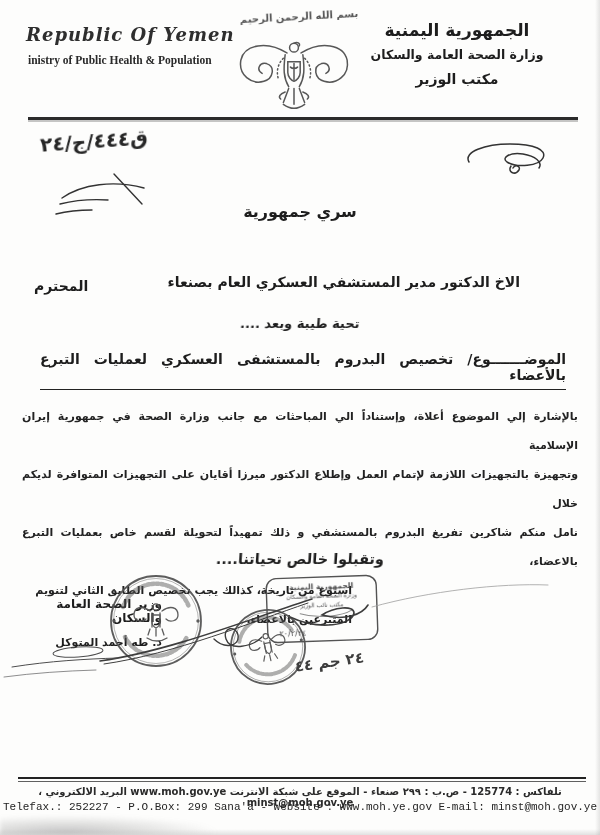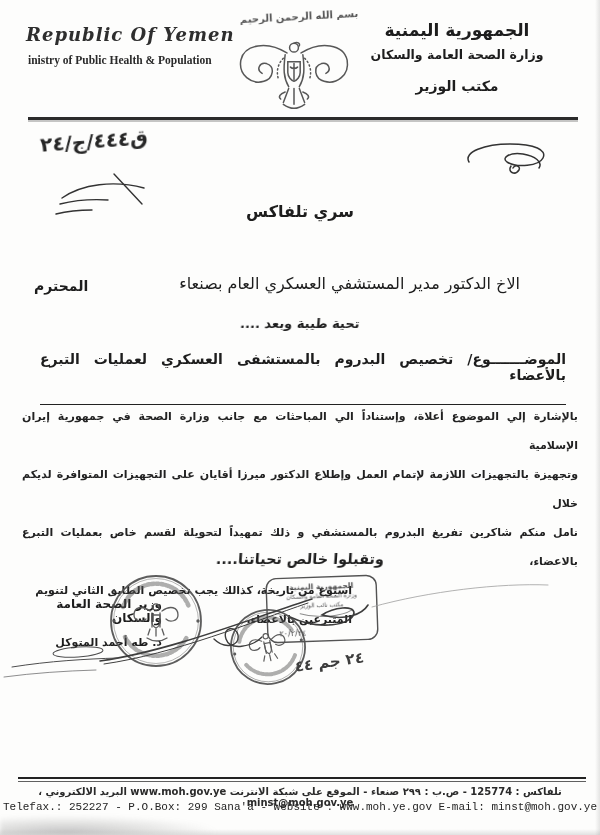--- a/index.html
+++ b/index.html
@@ -11,38 +11,38 @@
   
   .eng-title{left:26px;top:24px;font-family:"DejaVu Serif",serif;font-style:italic;font-weight:700;
              font-size:18px;letter-spacing:1px;color:#2e2e2e;}
   .eng-sub{left:28px;top:54px;font-family:"Liberation Serif","DejaVu Serif",serif;font-weight:700;
            font-size:11.5px;color:#2a2a2a;}
   .bismillah{left:234px;top:11px;width:130px;text-align:center;font-size:10px;color:#555;
              transform:rotate(-3deg);filter:blur(.3px);font-weight:700;}
   .ar-head{right:30px;top:20px;width:226px;text-align:center;}
   .ar-head .l1{font-size:17px;font-weight:800;letter-spacing:.5px;filter:blur(.2px);}
   .ar-head .l2{font-size:12.5px;font-weight:700;margin-top:7px;filter:blur(.25px);}
-  .ar-head .l3{font-size:14px;font-weight:800;margin-top:16px;}
+  .ar-head .l3{font-size:14px;font-weight:800;margin-top:9px;}
   .divider{left:28px;right:22px;top:117px;height:2.5px;background:#2b2b2b;
            box-shadow:0 2px 0 rgba(0,0,0,.22);}
 
   
   .ref-num{left:40px;top:129px;font-size:20px;font-weight:700;color:#262626;
            transform:rotate(-4deg);letter-spacing:2px;filter:blur(.2px);}
 
   .classification{left:0;right:0;top:202px;text-align:center;font-size:16px;font-weight:800;
                   letter-spacing:.5px;}
 
-  .addressee-to{right:80px;top:274px;font-size:16px;font-weight:400;}
+  .addressee-to{right:80px;top:274px;font-size:14px;font-weight:700;}
   .honorific{left:34px;top:278px;font-size:14px;font-weight:800;}
   .salutation{left:0;right:0;top:316px;text-align:center;font-size:13px;font-weight:800;
               transform:skewX(-5deg);filter:blur(.2px);}
 
   .subject{left:40px;right:34px;top:351px;font-size:14px;font-weight:800;text-align:justify;
-           text-align-last:justify;border-bottom:1.6px solid #222;padding-bottom:21px;}
+           text-align-last:justify;border-bottom:1.6px solid #222;padding-bottom:6px;}
 
   .para{left:22px;right:22px;font-size:11px;font-weight:700;line-height:29px;color:#222;}
   .p1{top:402px;}
   .p2{top:460px;}
   .line{display:block;}
   .just{text-align:justify;text-align-last:justify;}
   .endline1{text-align:right;margin-right:162px;}
   .endline2{text-align:right;margin-right:226px;}
 
   .closing{left:0;right:0;top:551px;text-align:center;font-size:14.5px;font-weight:800;
@@ -113,21 +113,21 @@
     </g>
   </svg>
 
   <svg class="abs" style="left:455px;top:138px" width="105" height="45" viewBox="0 0 105 45">
     <g stroke="#333" stroke-width="1.5" fill="none" stroke-linecap="round">
       <path d="M14,24 C8,14 30,6 55,6 C80,6 92,12 88,20 C84,28 62,30 52,24 C46,20 54,14 68,16 C80,18 88,24 84,30"></path>
       <path d="M56,28 C52,34 60,38 64,32 C66,28 60,26 58,30"></path>
     </g>
   </svg>
 
-  <div class="abs classification ar">سري تلفاكس</div>
+  <div class="abs classification ar">سري جمهورية</div>
 
   <div class="abs addressee-to ar">الاخ الدكتور مدير المستشفي العسكري العام بصنعاء</div>
   <div class="abs honorific ar">المحترم</div>
 
   <div class="abs salutation ar">تحية طيبة وبعد ....</div>
 
   <div class="abs subject ar">الموضـــــــوع/ تخصيص البدروم بالمستشفى العسكري لعمليات التبرع بالأعضاء</div>
 
   <div class="abs para p1 ar">
     <span class="line just">بالإشارة إلي الموضوع أعلاة، وإستناداً الي المباحثات مع جانب وزارة الصحة في جمهورية إيران الإسلامية</span>

